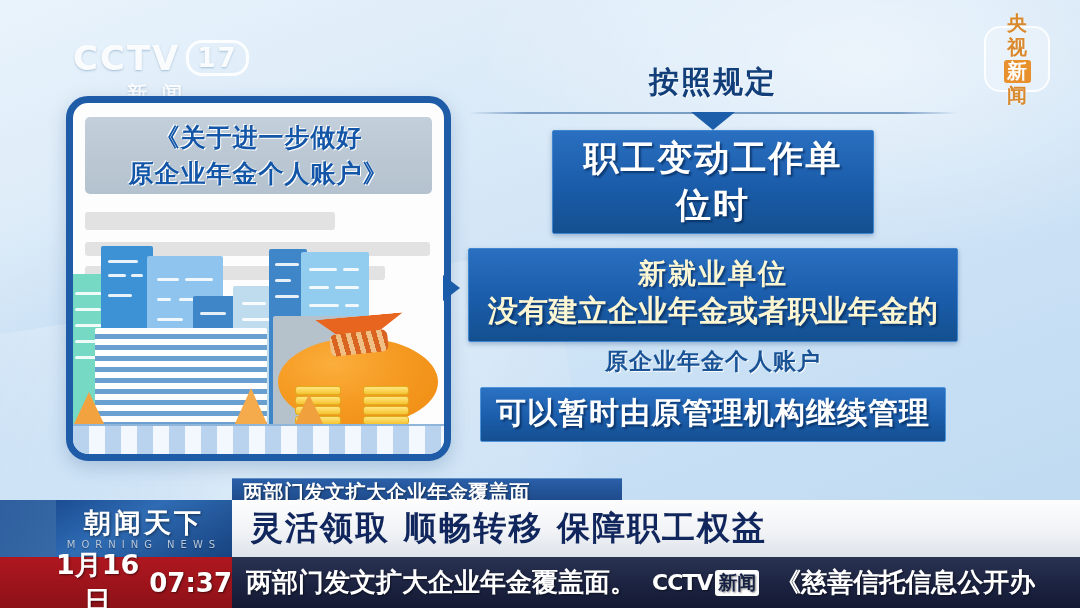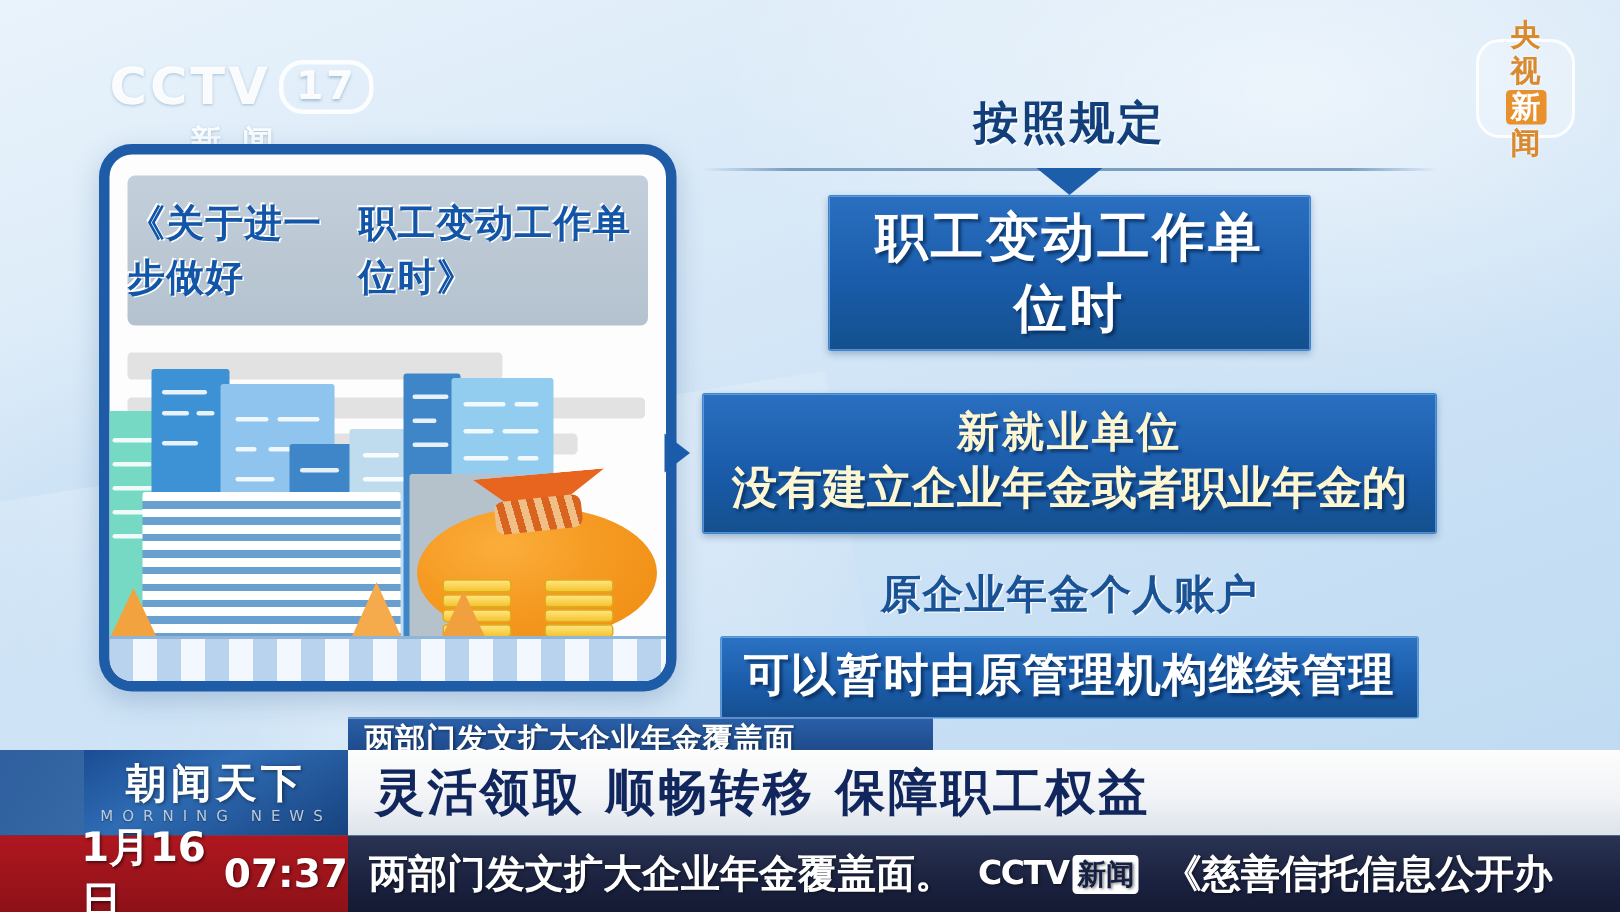--- a/index.html
+++ b/index.html
@@ -58,23 +58,23 @@
   #yangshi-badge .hl { background:#e8902c; color:#fff; border-radius:3px; text-shadow:none; }
 
   
   #doc-card {
     position:absolute; left:66px; top:96px; width:385px; height:365px;
     border:7px solid #1f5ca8; border-radius:22px;
     background:#fdfdfd; overflow:hidden;
     box-shadow:0 6px 18px rgba(60,105,150,.28);
   }
   #doc-title-band {
-    margin:14px 12px 0 12px; height:100px; border-radius:5px;
+    margin:14px 12px 0 12px; height:77px; border-radius:5px;
     background:linear-gradient(180deg,#c3cfda 0%,#b4c2cf 100%);
-    display:flex; flex-direction:row; align-items:center; justify-content:center;
+    display:flex; flex-direction:column; align-items:center; justify-content:center;
   }
   #doc-title-band div {
     font-size:25px; font-weight:bold; line-height:36px; color:#1356a8;
     letter-spacing:1px; text-shadow:1px 1px 0 #fff,-1px -1px 0 #fff;
   }
   .doc-line { margin:0 12px; background:#e2e2e2; border-radius:3px; }
   
   #illus { position:absolute; left:0; bottom:0; width:100%; height:215px; overflow:hidden; }
   .bld { position:absolute; bottom:30px; border-radius:2px 2px 0 0; }
   .bld i {
@@ -135,37 +135,37 @@
     border:1px solid #3e85cf;
     text-align:center;
   }
   #box1 {
     width:322px; margin-left:auto; margin-right:auto; padding:4px 14px;
   }
   #box1 span {
     font-size:35px; font-weight:bold; color:#ffffff; letter-spacing:2px;
     text-shadow:2px 2px 2px rgba(0,30,70,.6);
   }
-  #box2 { width:490px; margin-top:28px; padding:6px 10px 9px 10px; position:relative; }
+  #box2 { width:490px; margin-top:14px; padding:6px 10px 9px 10px; position:relative; }
   #box2 .l1 {
     font-size:28px; font-weight:bold; color:#fdf6d2; letter-spacing:2px;
     text-shadow:2px 2px 2px rgba(0,30,70,.55);
   }
   #box2 .l2 {
     font-size:30px; font-weight:bold; color:#fdf6d2; letter-spacing:0px;
     text-shadow:2px 2px 2px rgba(0,30,70,.55); margin-top:-2px; white-space:nowrap;
   }
   #arrow-marker {
     position:absolute; left:-26px; top:26px;
     width:0; height:0; border-top:13px solid transparent;
     border-bottom:13px solid transparent; border-left:17px solid #1a5caa;
   }
   #mid-line {
-    margin-top:22px; text-align:center;
-    font-size:27px; font-weight:bold; color:#1a5395; letter-spacing:1px;
+    margin-top:4px; text-align:center;
+    font-size:23px; font-weight:bold; color:#1a5395; letter-spacing:1px;
     text-shadow:1px 1px 0 rgba(255,255,255,.9);
   }
   #box3 {
     margin-top:10px; width:466px; margin-left:12px; padding:5px 8px 7px 8px;
     background:linear-gradient(180deg,#2b72c3 0%,#1b5dab 55%,#154f90 100%);
     border:1px solid #4f93d8; border-radius:2px; text-align:center;
   }
   #box3 span {
     font-size:30px; font-weight:bold; color:#ffffff; letter-spacing:1px;
     text-shadow:2px 2px 2px rgba(0,30,70,.6);
@@ -176,21 +176,21 @@
     position:absolute; left:232px; top:478px; width:390px; height:28px;
     background:linear-gradient(180deg,#2a5fa8 0%,#1b4684 100%);
     border-top:1px solid #5d8fc9;
     display:flex; align-items:center; padding-left:11px;
   }
   #subtitle-strip span {
     font-size:20px; font-weight:bold; color:#fff; letter-spacing:.5px;
     text-shadow:1px 1px 2px rgba(0,0,0,.45);
   }
   #lower3 {
-    position:absolute; left:0; bottom:0; width:1080px; height:108px;
+    position:absolute; left:0; bottom:0; width:1080px; height:108px;text-align:center;
   }
   #lower3-bg {
     position:absolute; left:0; top:0; width:1080px; height:108px;
     background:linear-gradient(120deg,#2f5f9e 0%,#4a80b9 25%,#7fa9d2 48%,#355f99 75%,#23477d 100%);
   }
   #headline-band {
     position:absolute; left:56px; top:0; width:1024px; height:57px;
     background:linear-gradient(180deg,#fdfdfd 0%,#f1f3f6 55%,#dde3ea 100%);
     display:flex; align-items:center;
   }
@@ -255,21 +255,21 @@
   <div id="yangshi-badge">
     <span>央</span>
     <span>视</span>
     <span class="hl">新</span>
     <span>闻</span>
   </div>
 
   <div id="doc-card">
     <div id="doc-title-band">
       <div>《关于进一步做好</div>
-      <div>职工变动工作单位时》</div>
+      <div>原企业年金个人账户》</div>
     </div>
     <div class="doc-line" style="height:18px;margin-top:18px;width:250px;"></div>
     <div class="doc-line" style="height:14px;margin-top:12px;width:345px;"></div>
     <div class="doc-line" style="height:14px;margin-top:10px;width:300px;"></div>
 
     <div id="illus">
 
       <div class="bld" style="left:-6px;width:62px;height:150px;background:#76d9c4;">
         <i style="left:8px;top:18px;width:34px;"></i>
           <i style="left:8px;top:34px;width:26px;"></i>

